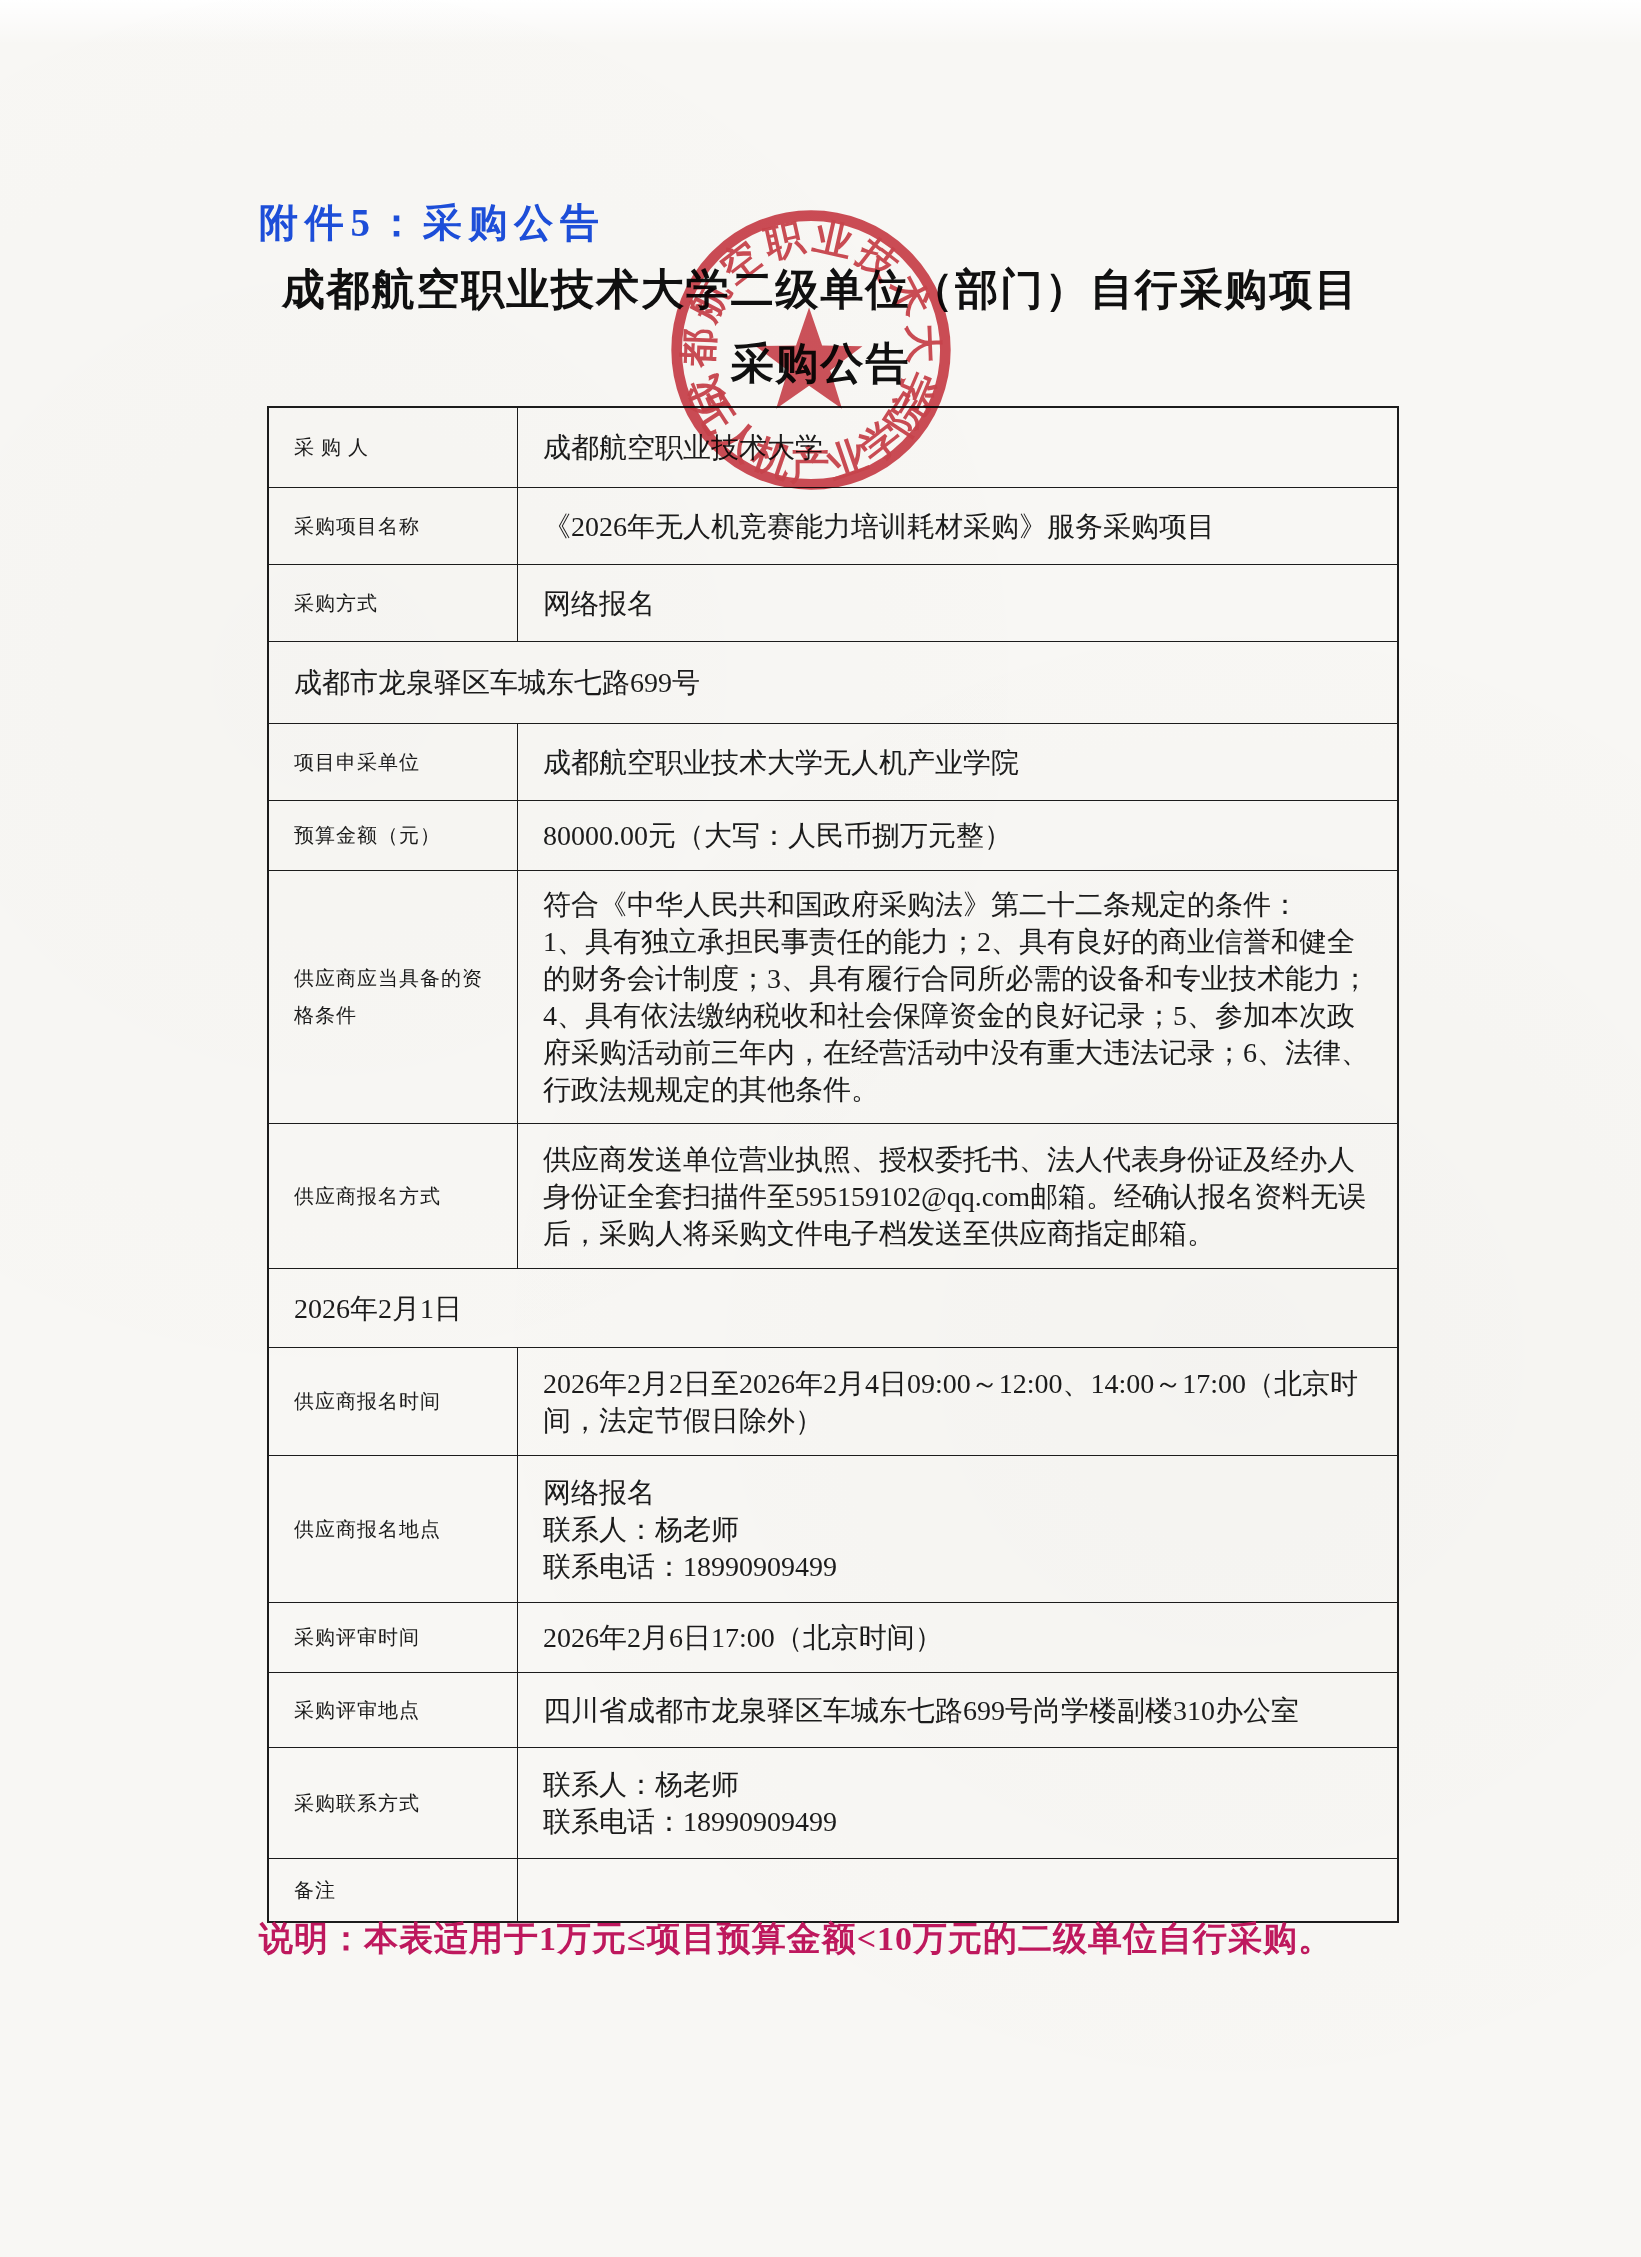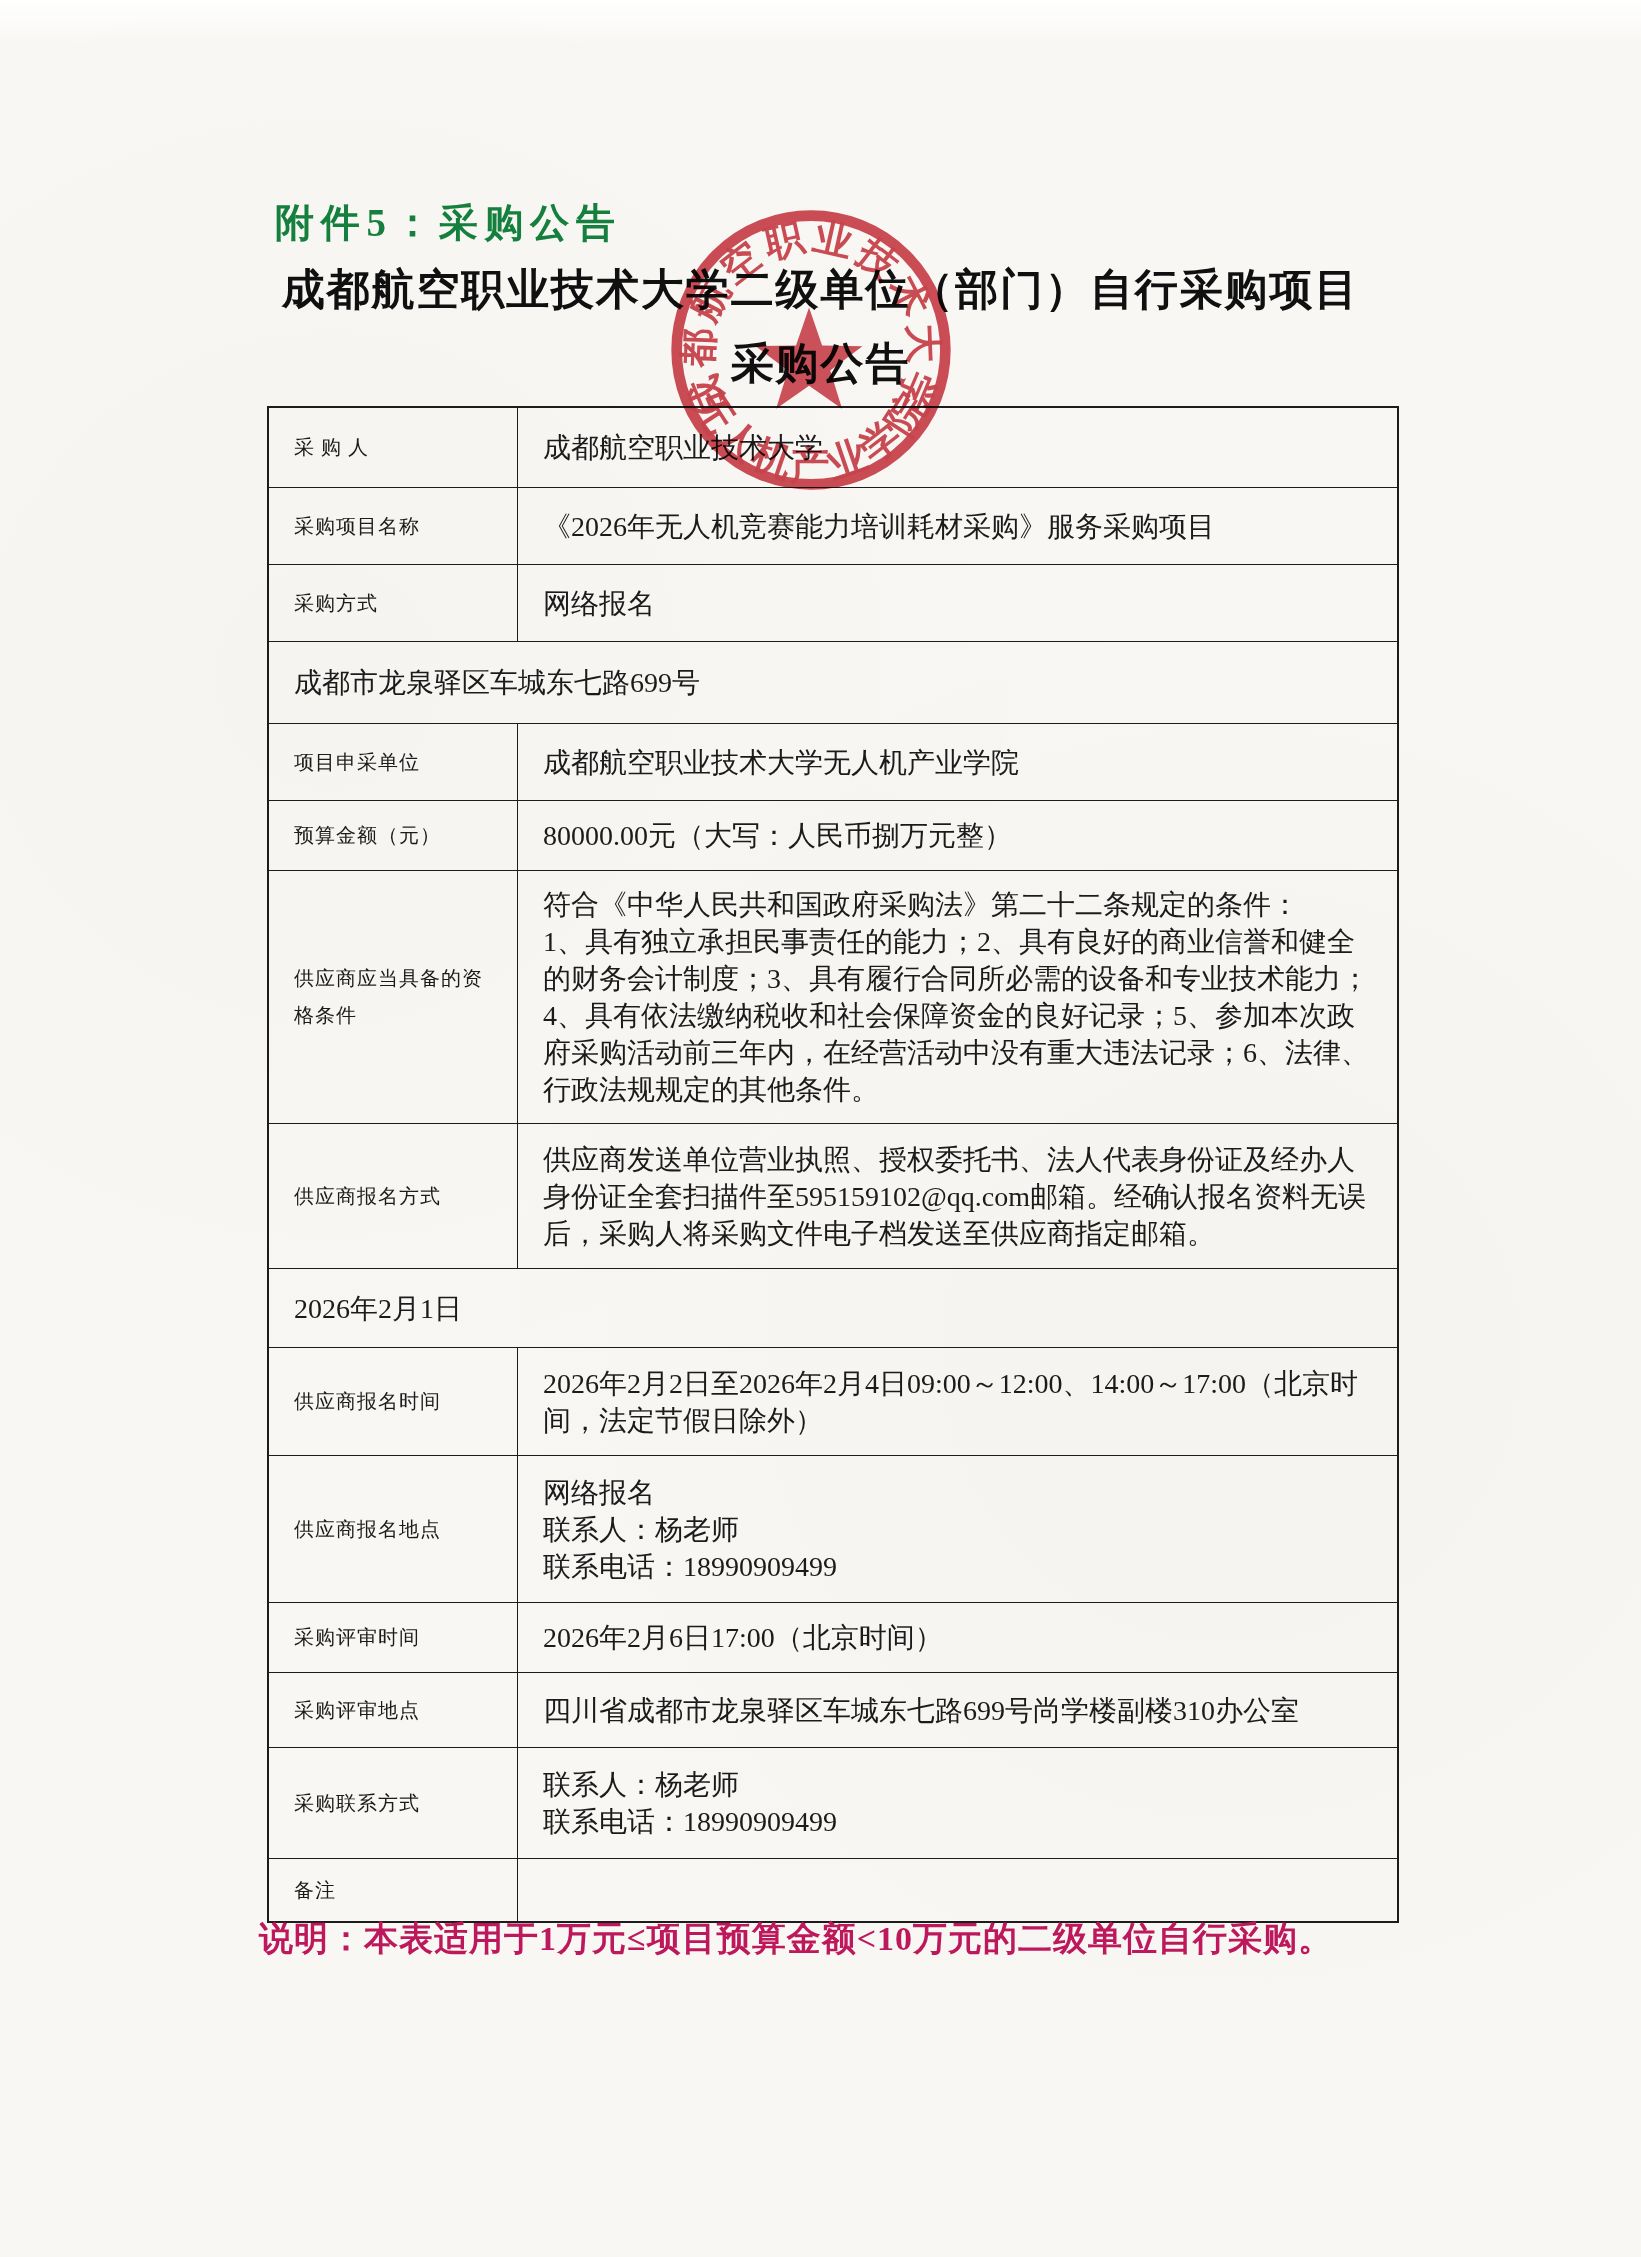--- a/index.html
+++ b/index.html
@@ -17,22 +17,22 @@
   
   .page::before{
     content:"";position:absolute;inset:0;
     background:
       radial-gradient(circle at 20% 30%, rgba(0,0,0,0.012), transparent 40%),
       radial-gradient(circle at 75% 60%, rgba(0,0,0,0.015), transparent 45%),
       linear-gradient(180deg, #ffffff 0%, rgba(255,255,255,0) 2%);
     pointer-events:none;
   }
   .attachment-label{
-    position:absolute;left:275px;top:196px;
-    font-size:39px;font-weight:700;color:#15803d;
+    position:absolute;left:259px;top:196px;
+    font-size:39px;font-weight:700;color:#1d4ed8;
     letter-spacing:6.8px;
     font-family:"Liberation Serif", serif;
   }
   .doc-title{
     position:absolute;left:0;width:1641px;
     text-align:center;color:#101010;
     font-family:"DejaVu Sans", sans-serif;
     font-weight:900;font-size:43px;letter-spacing:1.9px;
   }
   .doc-title.line1{top:261px;}

